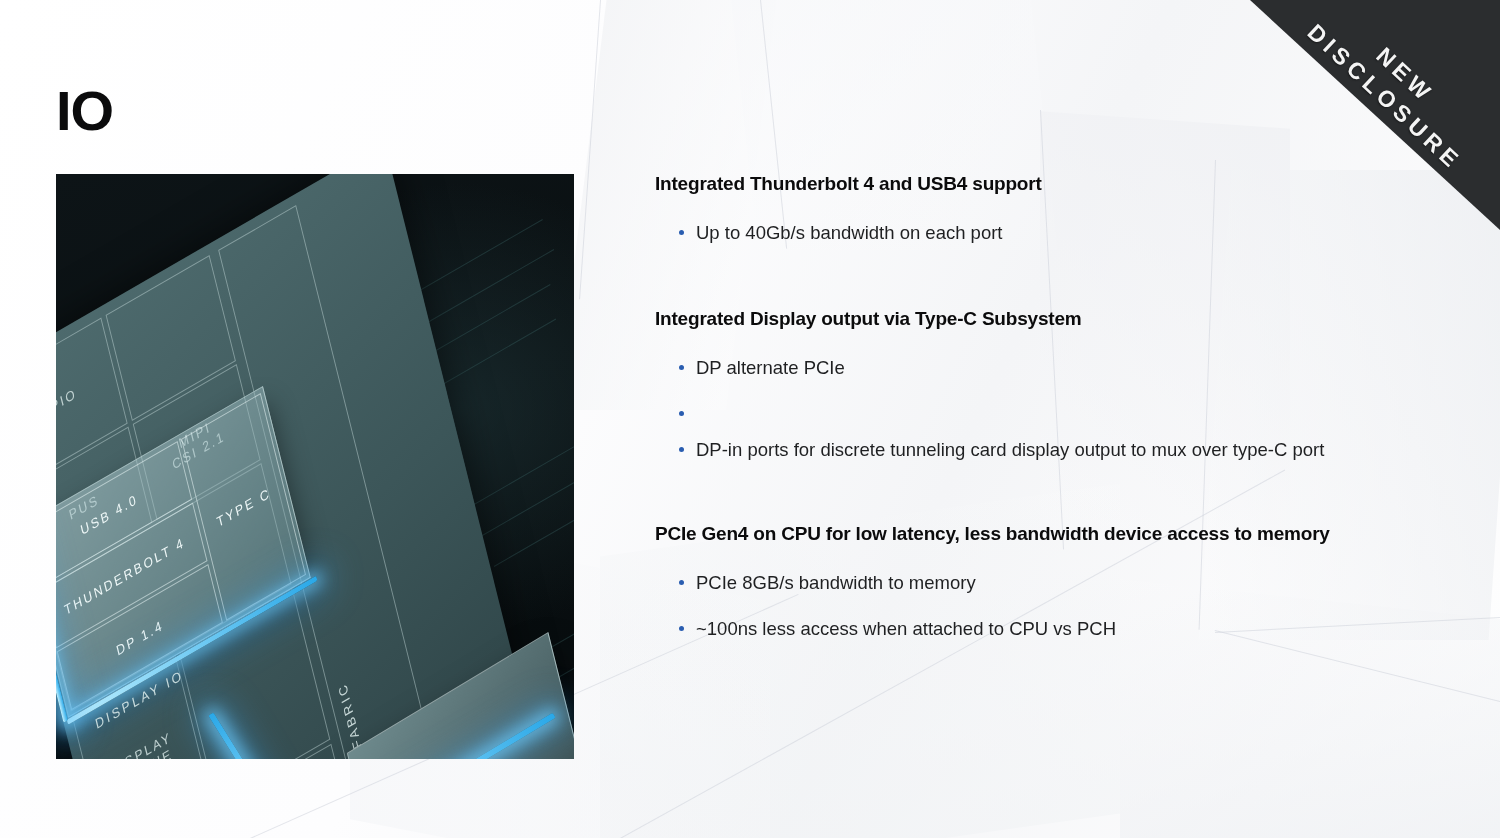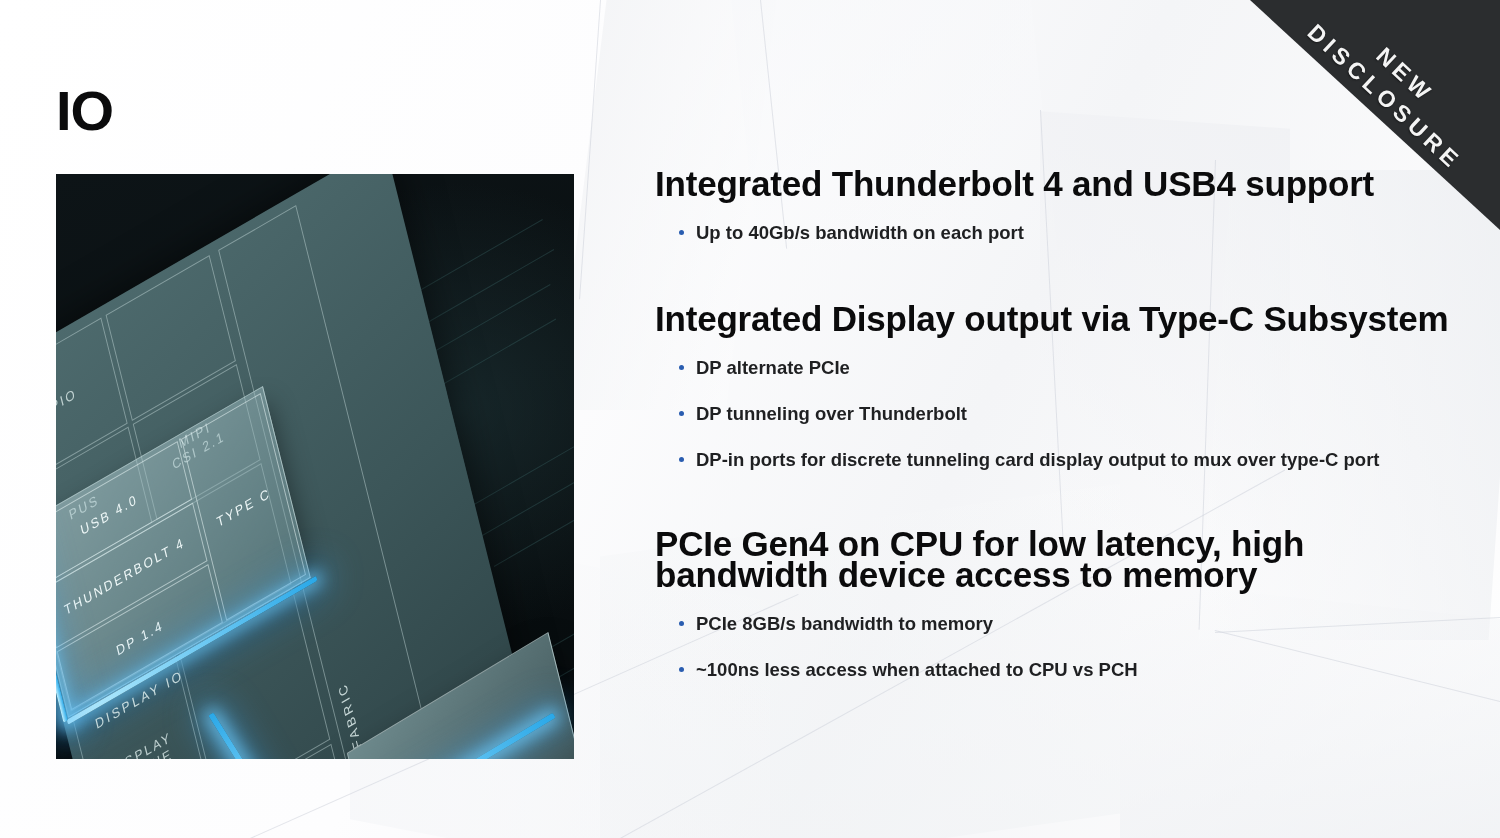--- a/index.html
+++ b/index.html
@@ -167,27 +167,27 @@
     width: 235px; height: 205px;
     transform: rotate(-31deg) skewX(-17deg);
     background: linear-gradient(150deg, #6e8a8d, #43595c 70%, #2e4043);
     border: 1px solid rgba(225,240,240,.5);
     box-shadow: 0 16px 30px rgba(0,0,0,.5);
   }
 
   
   .content { position: absolute; left: 655px; top: 168px; width: 800px; }
   .sec-head {
-    font-size: 35px;
+    font-size: 19px;
     font-weight: bold;
     color: #0b0b0c;
     line-height: 31px;
     letter-spacing: -0.2px;
   }
-  .bullets { margin-top: 6px; font-weight: bold; }
+  .bullets { margin-top: 6px; }
   .bullet {
     display: flex;
     align-items: flex-start;
     font-size: 18.5px;
     color: #1f2022;
     line-height: 24px;
     margin-top: 22px;
     padding-left: 24px;
   }
   .bdot {
@@ -300,31 +300,30 @@
 
     <div class="sec sec-2">
       <div class="sec-head">Integrated Display output via Type-C Subsystem</div>
       <div class="bullets">
         <div class="bullet">
           <span class="bdot" style="background: rgb(42, 93, 176);"></span>
           <span>DP alternate PCIe</span>
         </div>
         <div class="bullet">
           <span class="bdot" style="background: rgb(42, 93, 176);"></span>
-          <span>DP tunneling over Thunderbolt</span>
         </div>
         <div class="bullet">
           <span class="bdot" style="background: rgb(42, 93, 176);"></span>
           <span>DP-in ports for discrete tunneling card display output to mux over type-C port</span>
         </div>
       </div>
     </div>
 
     <div class="sec sec-3">
-      <div class="sec-head" style="max-width:790px;">PCIe Gen4 on CPU for low latency, high bandwidth device access to memory</div>
+      <div class="sec-head" style="max-width:790px;">PCIe Gen4 on CPU for low latency, less bandwidth device access to memory</div>
       <div class="bullets">
         <div class="bullet">
           <span class="bdot" style="background: rgb(42, 93, 176);"></span>
           <span>PCIe 8GB/s bandwidth to memory</span>
         </div>
         <div class="bullet">
           <span class="bdot" style="background: rgb(42, 93, 176);"></span>
           <span>~100ns less access when attached to CPU vs PCH</span>
         </div>
       </div>

